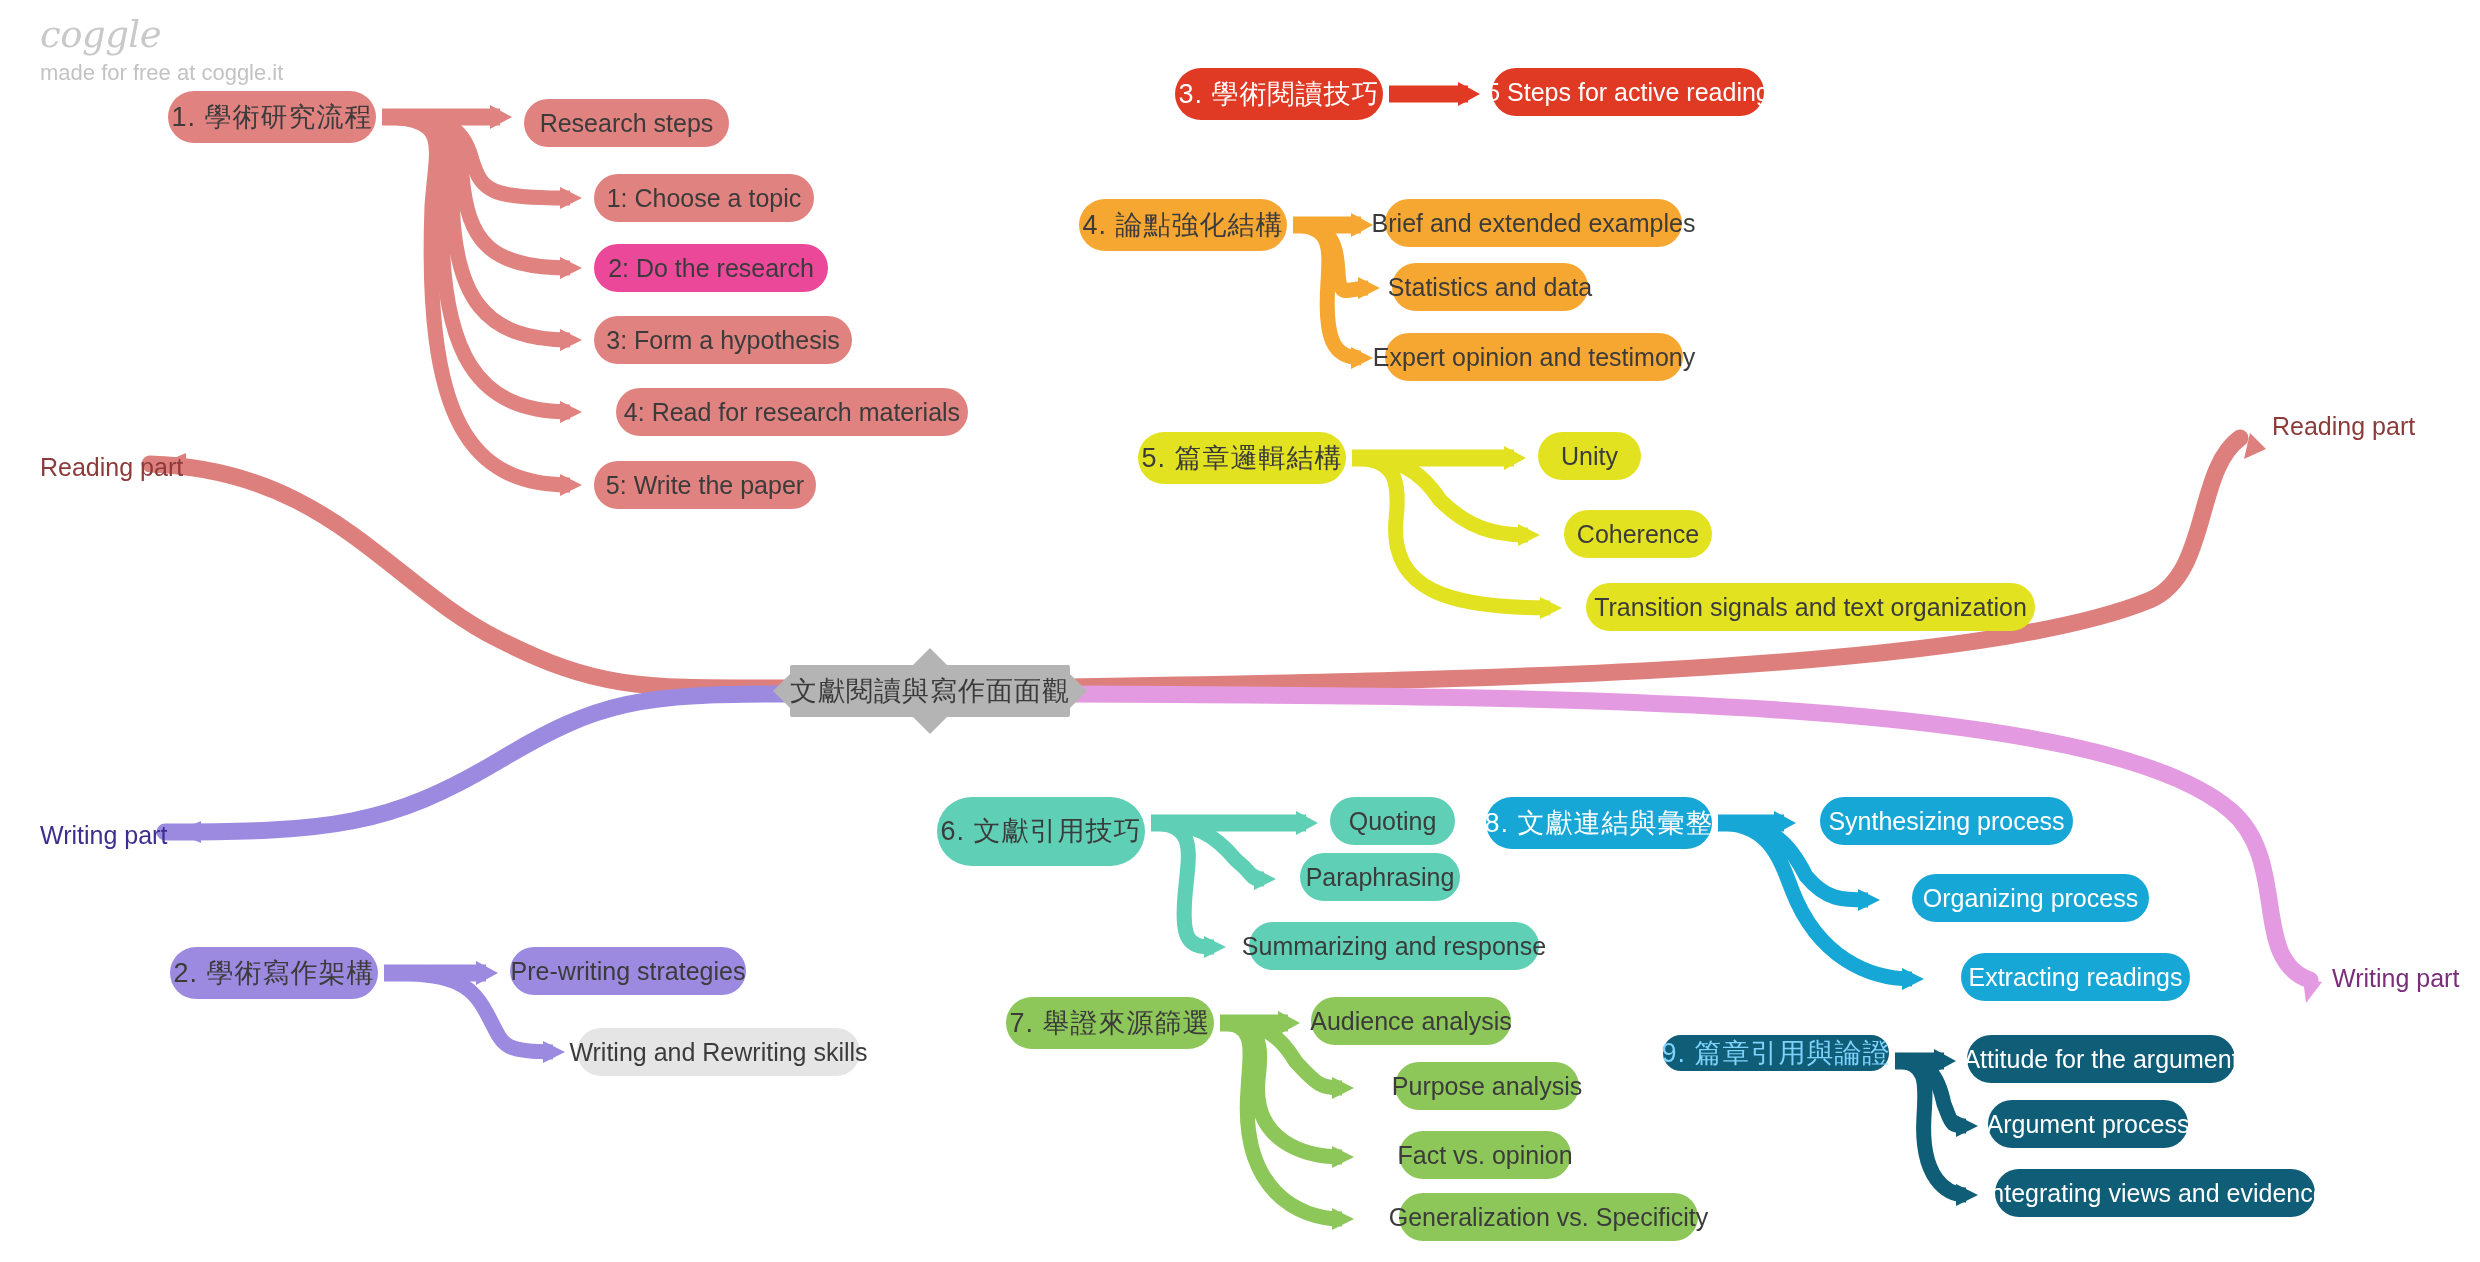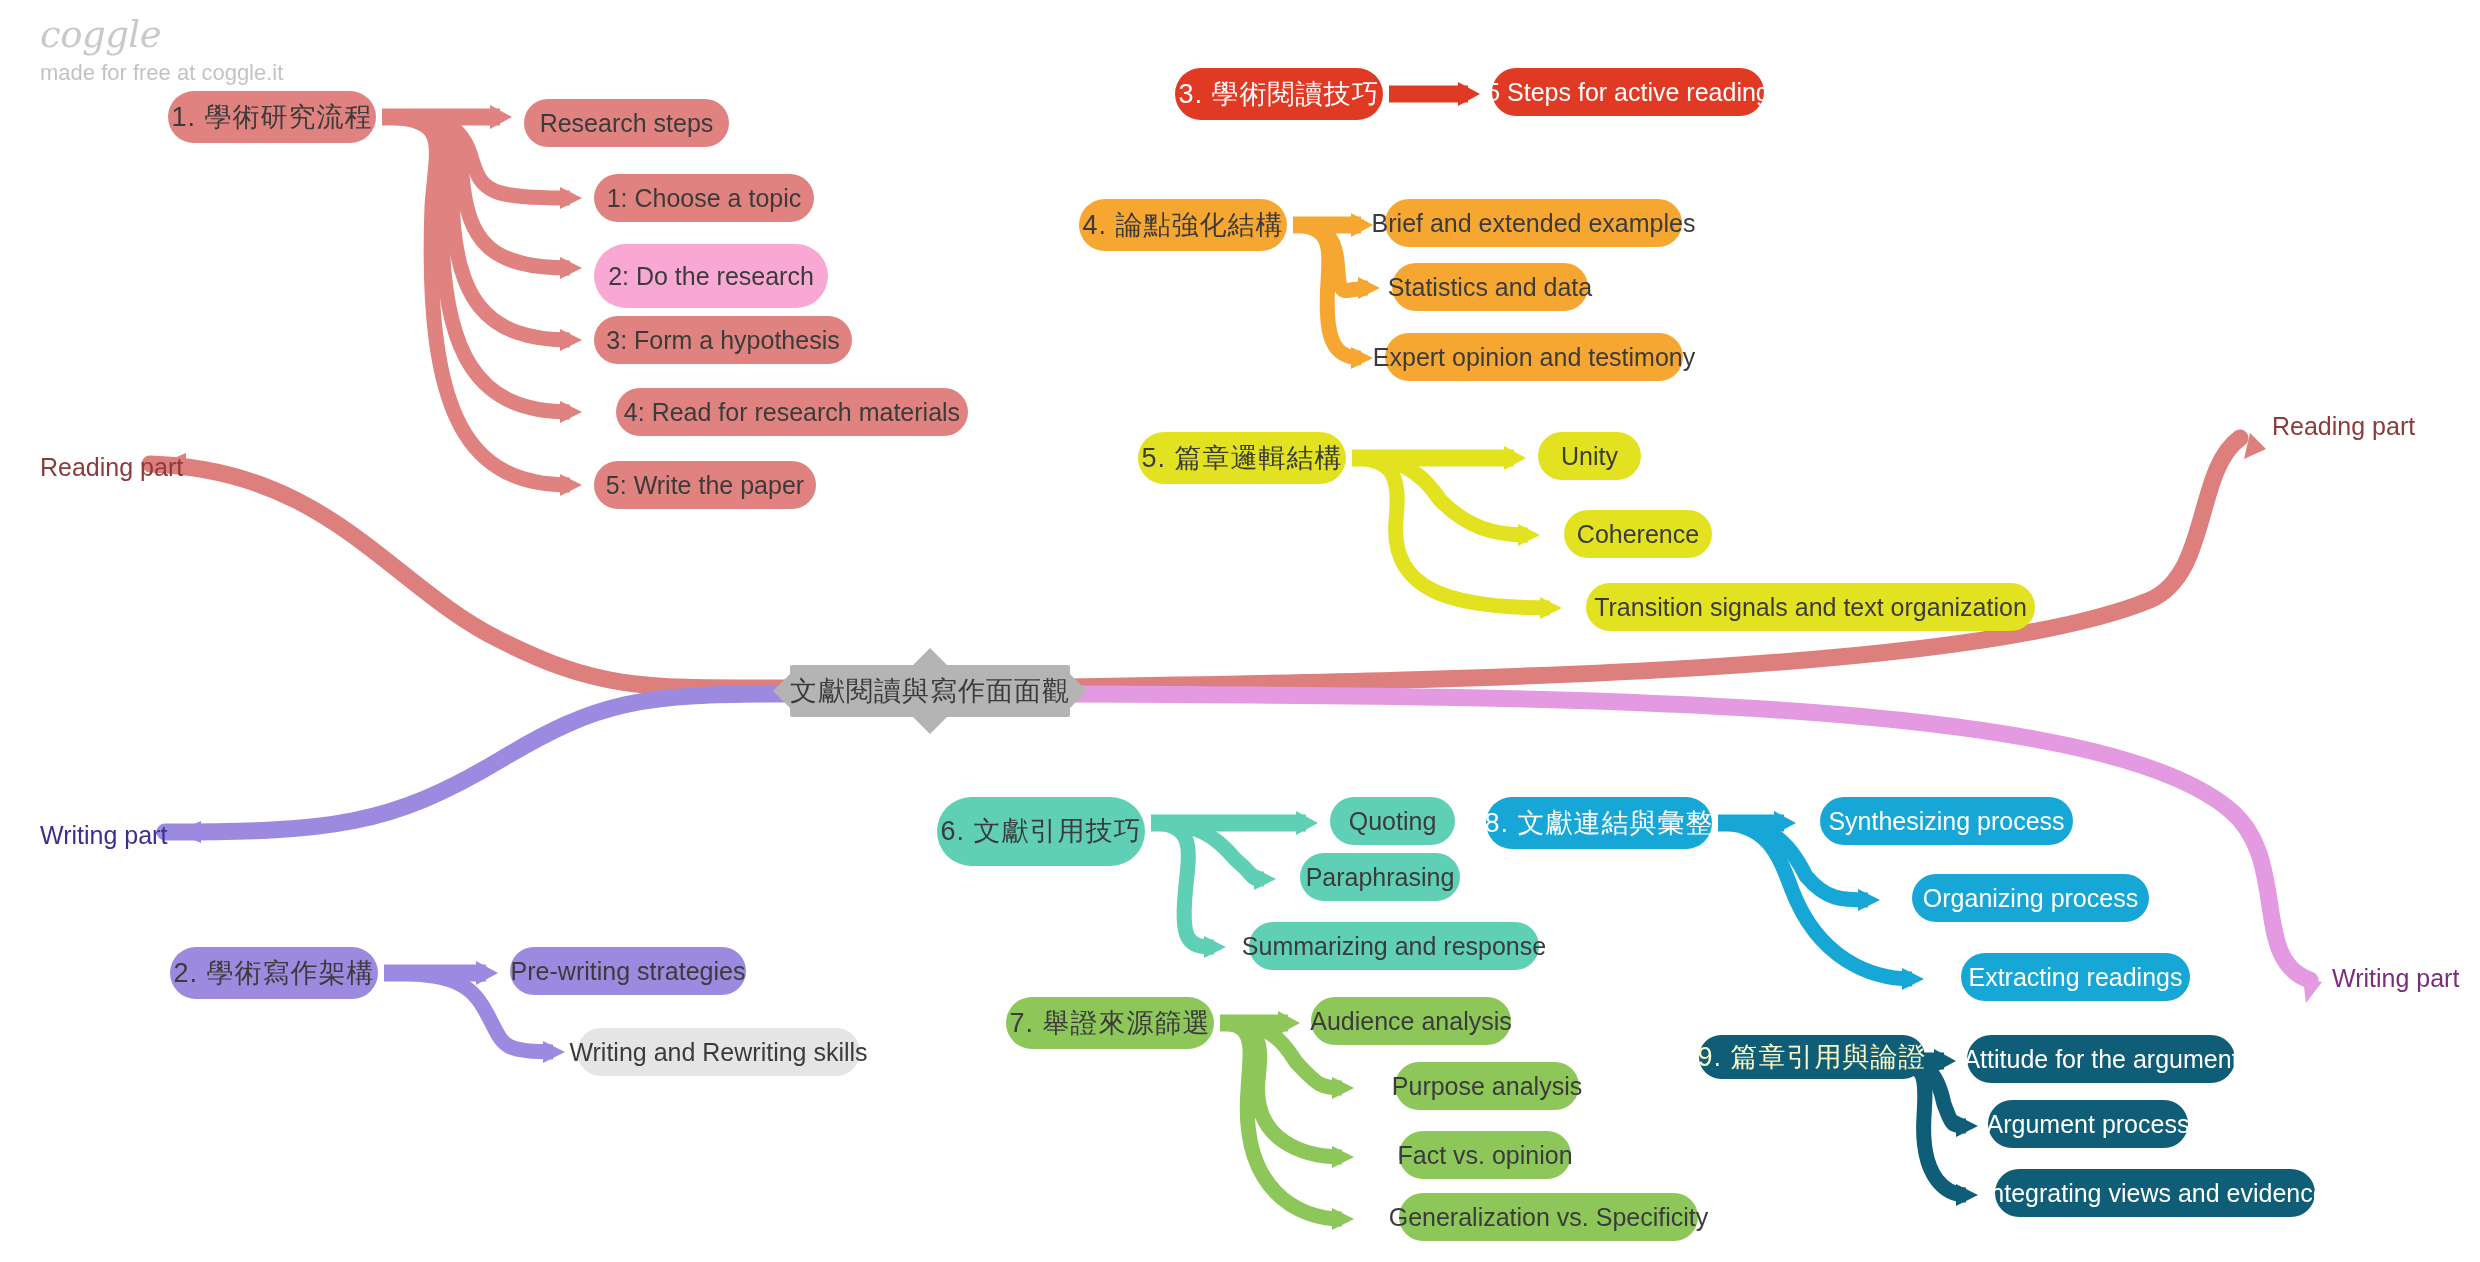--- a/index.html
+++ b/index.html
@@ -248,21 +248,21 @@
   <div id="nodes-layer">
       <div class="node cjk" style="left: 168px; top: 91px; width: 208px; height: 52px; background: rgb(224, 130, 127); color: rgb(59, 59, 59);">
         <span class="node-txt">1. 學術研究流程</span>
       </div>
       <div class="node latin" style="left: 524px; top: 99px; width: 205px; height: 48px; background: rgb(224, 130, 127); color: rgb(59, 59, 59);">
         <span class="node-txt">Research steps</span>
       </div>
       <div class="node latin" style="left: 594px; top: 174px; width: 220px; height: 48px; background: rgb(224, 130, 127); color: rgb(59, 59, 59);">
         <span class="node-txt">1: Choose a topic</span>
       </div>
-      <div class="node latin" style="left: 594px; top: 244px; width: 234px; height: 64px; background: #f9a8d4; color: rgb(59, 59, 59);">
+      <div class="node latin" style="left: 594px; top: 244px; width: 234px; height: 48px; background: #ec4899; color: rgb(59, 59, 59);">
         <span class="node-txt">2: Do the research</span>
       </div>
       <div class="node latin" style="left: 594px; top: 316px; width: 258px; height: 48px; background: rgb(224, 130, 127); color: rgb(59, 59, 59);">
         <span class="node-txt">3: Form a hypothesis</span>
       </div>
       <div class="node latin" style="left: 594px; top: 388px; width: 352px; height: 48px; background: rgb(224, 130, 127); color: rgb(59, 59, 59); margin-left: 22px;">
         <span class="node-txt">4: Read for research materials</span>
       </div>
       <div class="node latin" style="left: 594px; top: 461px; width: 222px; height: 48px; background: rgb(224, 130, 127); color: rgb(59, 59, 59);">
         <span class="node-txt">5: Write the paper</span>
@@ -338,21 +338,21 @@
       </div>
       <div class="node latin" style="left: 1820px; top: 797px; width: 253px; height: 48px; background: rgb(23, 167, 214); color: rgb(255, 255, 255);">
         <span class="node-txt">Synthesizing process</span>
       </div>
       <div class="node latin" style="left: 1912px; top: 874px; width: 237px; height: 48px; background: rgb(23, 167, 214); color: rgb(255, 255, 255);">
         <span class="node-txt">Organizing process</span>
       </div>
       <div class="node latin" style="left: 1961px; top: 953px; width: 229px; height: 48px; background: rgb(23, 167, 214); color: rgb(255, 255, 255);">
         <span class="node-txt">Extracting readings</span>
       </div>
-      <div class="node cjk" style="left: 1663px; top: 1035px; width: 226px; height: 44px; background: rgb(15, 93, 119); color: #fef9c3; margin-left: 36px;">
+      <div class="node cjk" style="left: 1663px; top: 1035px; width: 226px; height: 36px; background: rgb(15, 93, 119); color: #7dd3fc;">
         <span class="node-txt">9. 篇章引用與論證</span>
       </div>
       <div class="node latin" style="left: 1967px; top: 1035px; width: 268px; height: 48px; background: rgb(15, 93, 119); color: rgb(255, 255, 255);">
         <span class="node-txt">Attitude for the argument</span>
       </div>
       <div class="node latin" style="left: 1988px; top: 1100px; width: 200px; height: 48px; background: rgb(15, 93, 119); color: rgb(255, 255, 255);">
         <span class="node-txt">Argument process</span>
       </div>
       <div class="node latin" style="left: 1995px; top: 1169px; width: 320px; height: 48px; background: rgb(15, 93, 119); color: rgb(255, 255, 255);">
         <span class="node-txt">Integrating views and evidence</span>

